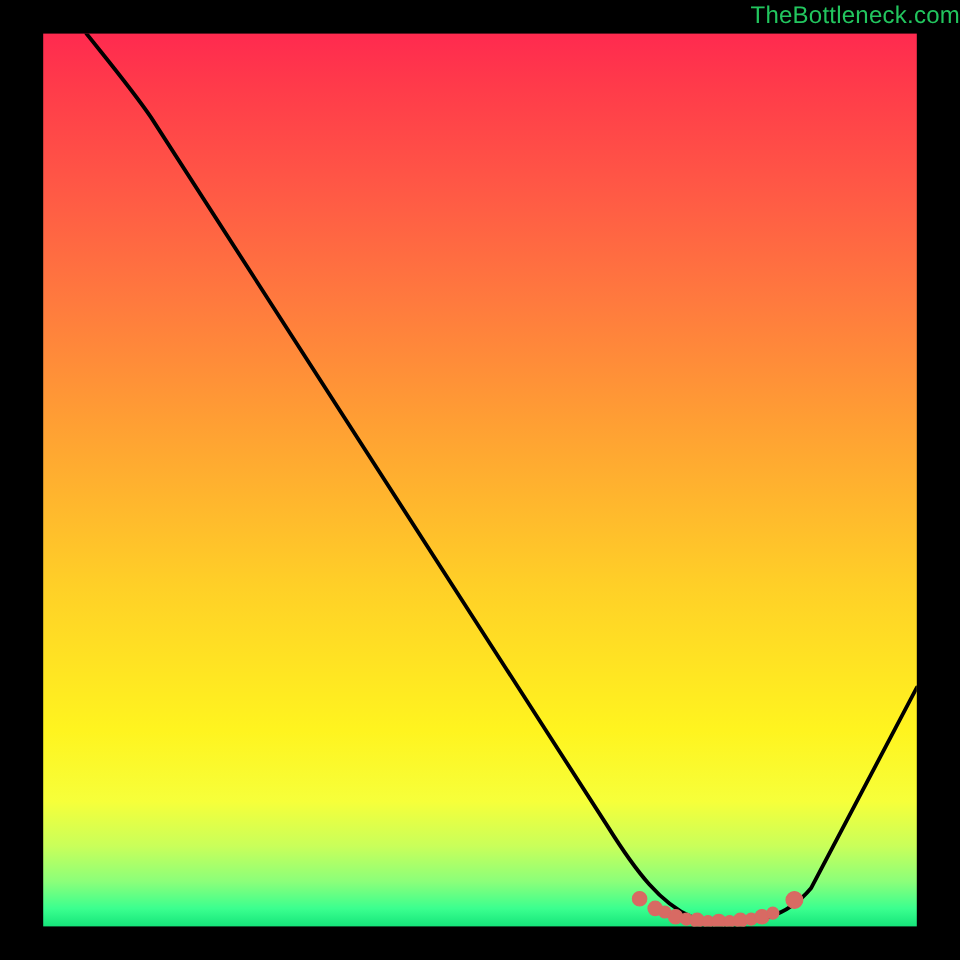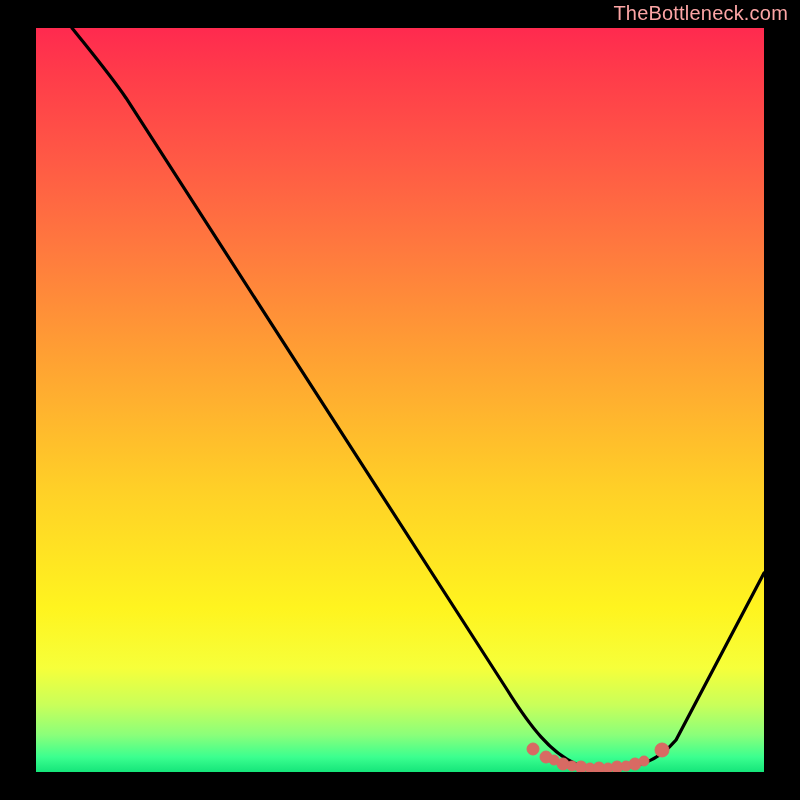--- a/index.html
+++ b/index.html
@@ -15,22 +15,22 @@
     position: absolute;
     top: 0;
     left: 0;
     width: 800px;
     height: 800px;
     background: #000;
   }
   .watermark {
     position: absolute;
     top: 2px;
-    right: 12px;
-    color: #fca5a5;
+    right: 0;
+    color: #22c55e;
     font-size: 20px;
     font-weight: 500;
     letter-spacing: 0.2px;
     z-index: 10;
   }
   .plot-area {
     position: absolute;
     top: 28px;
     left: 36px;
     width: 728px;

